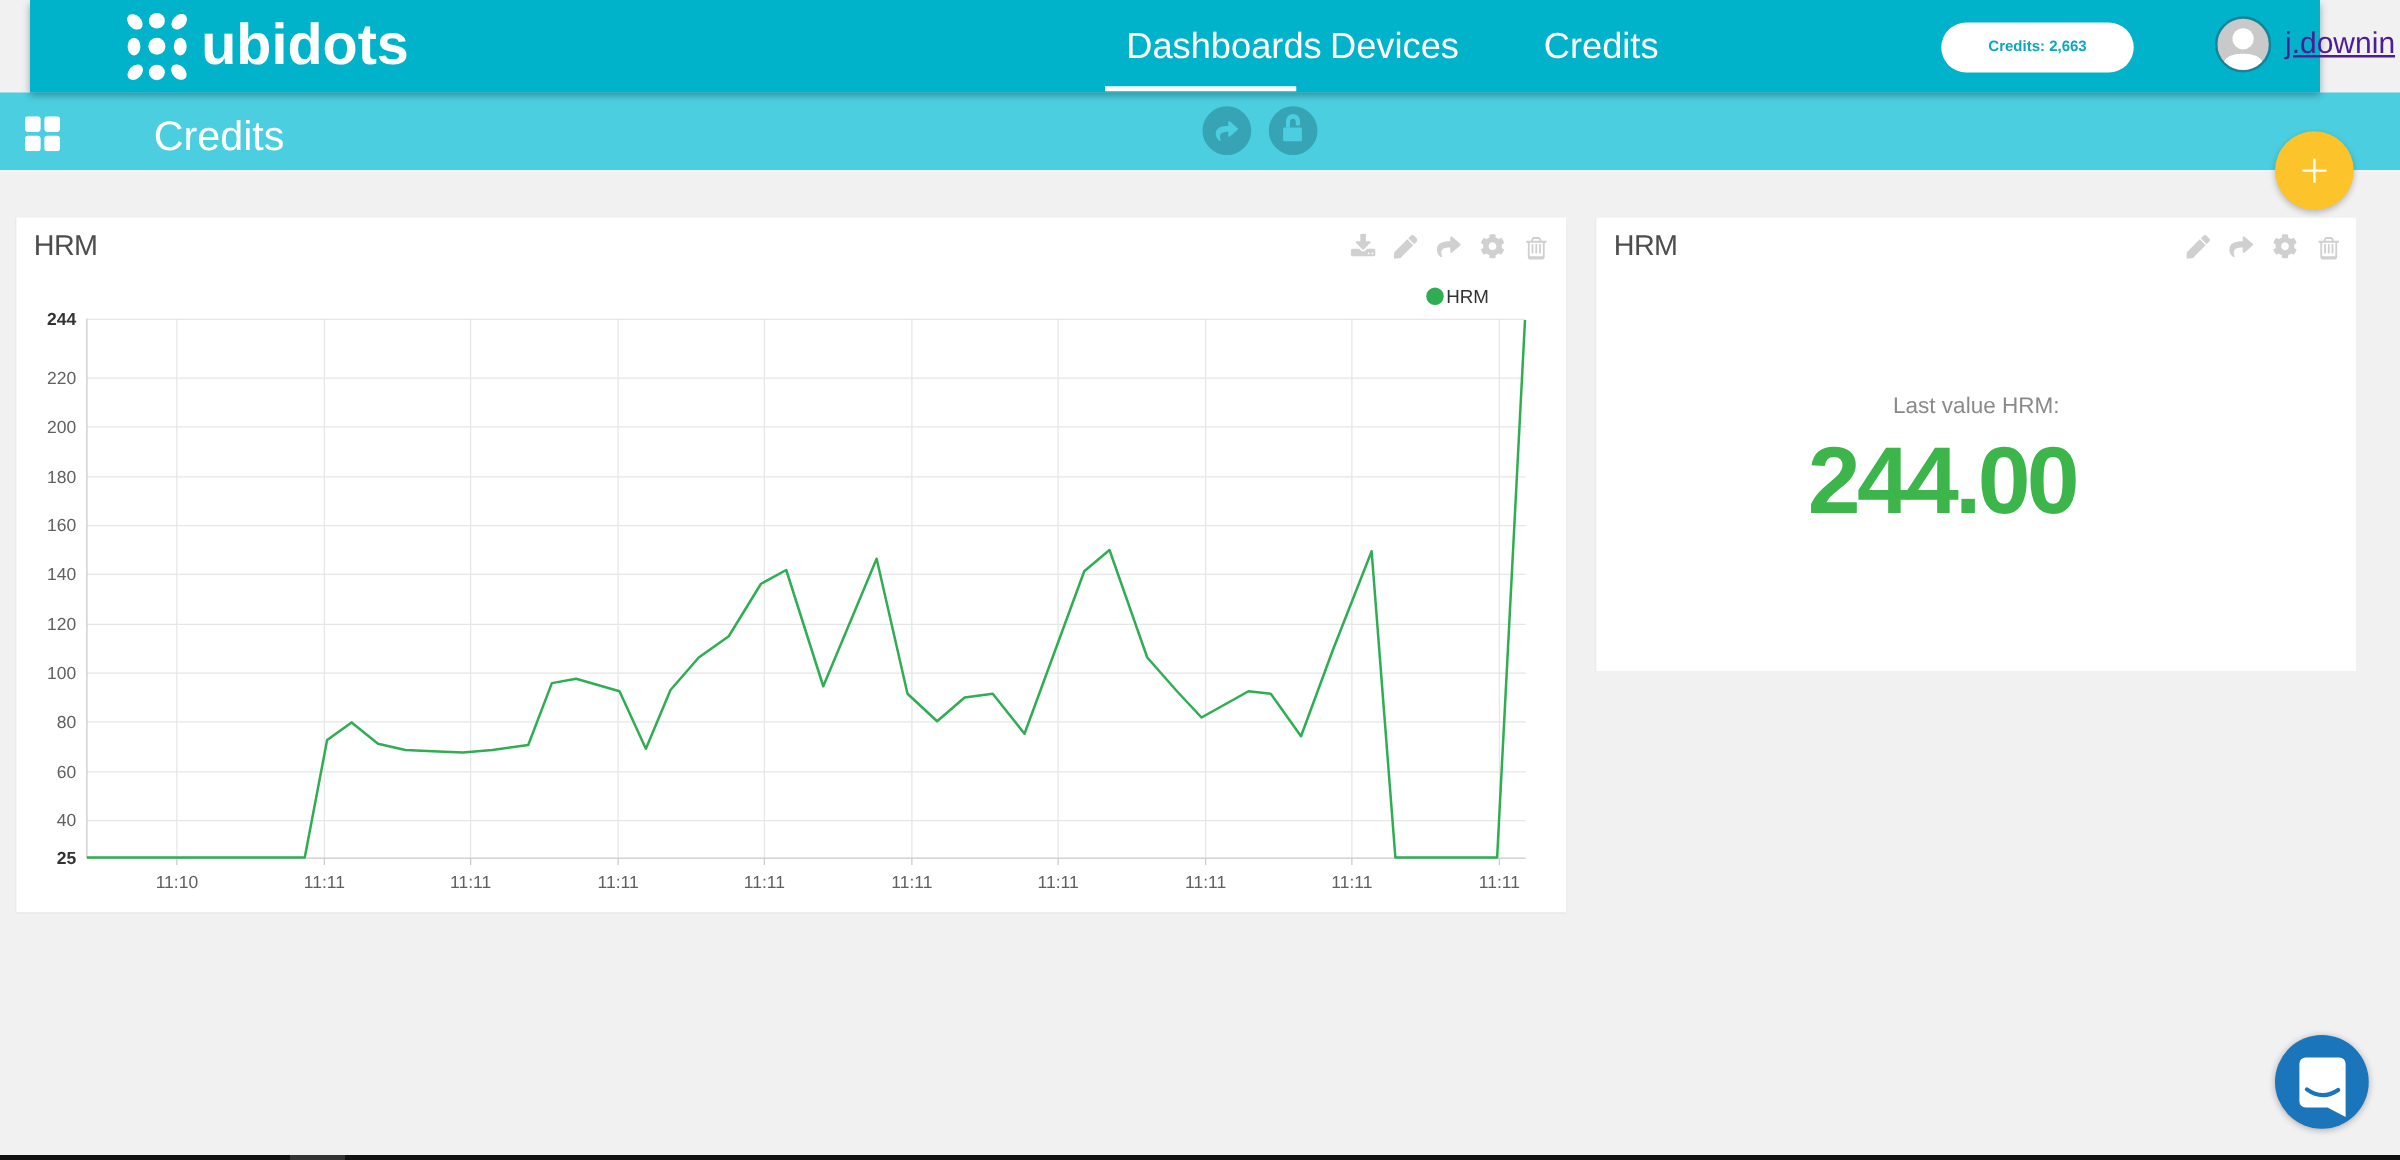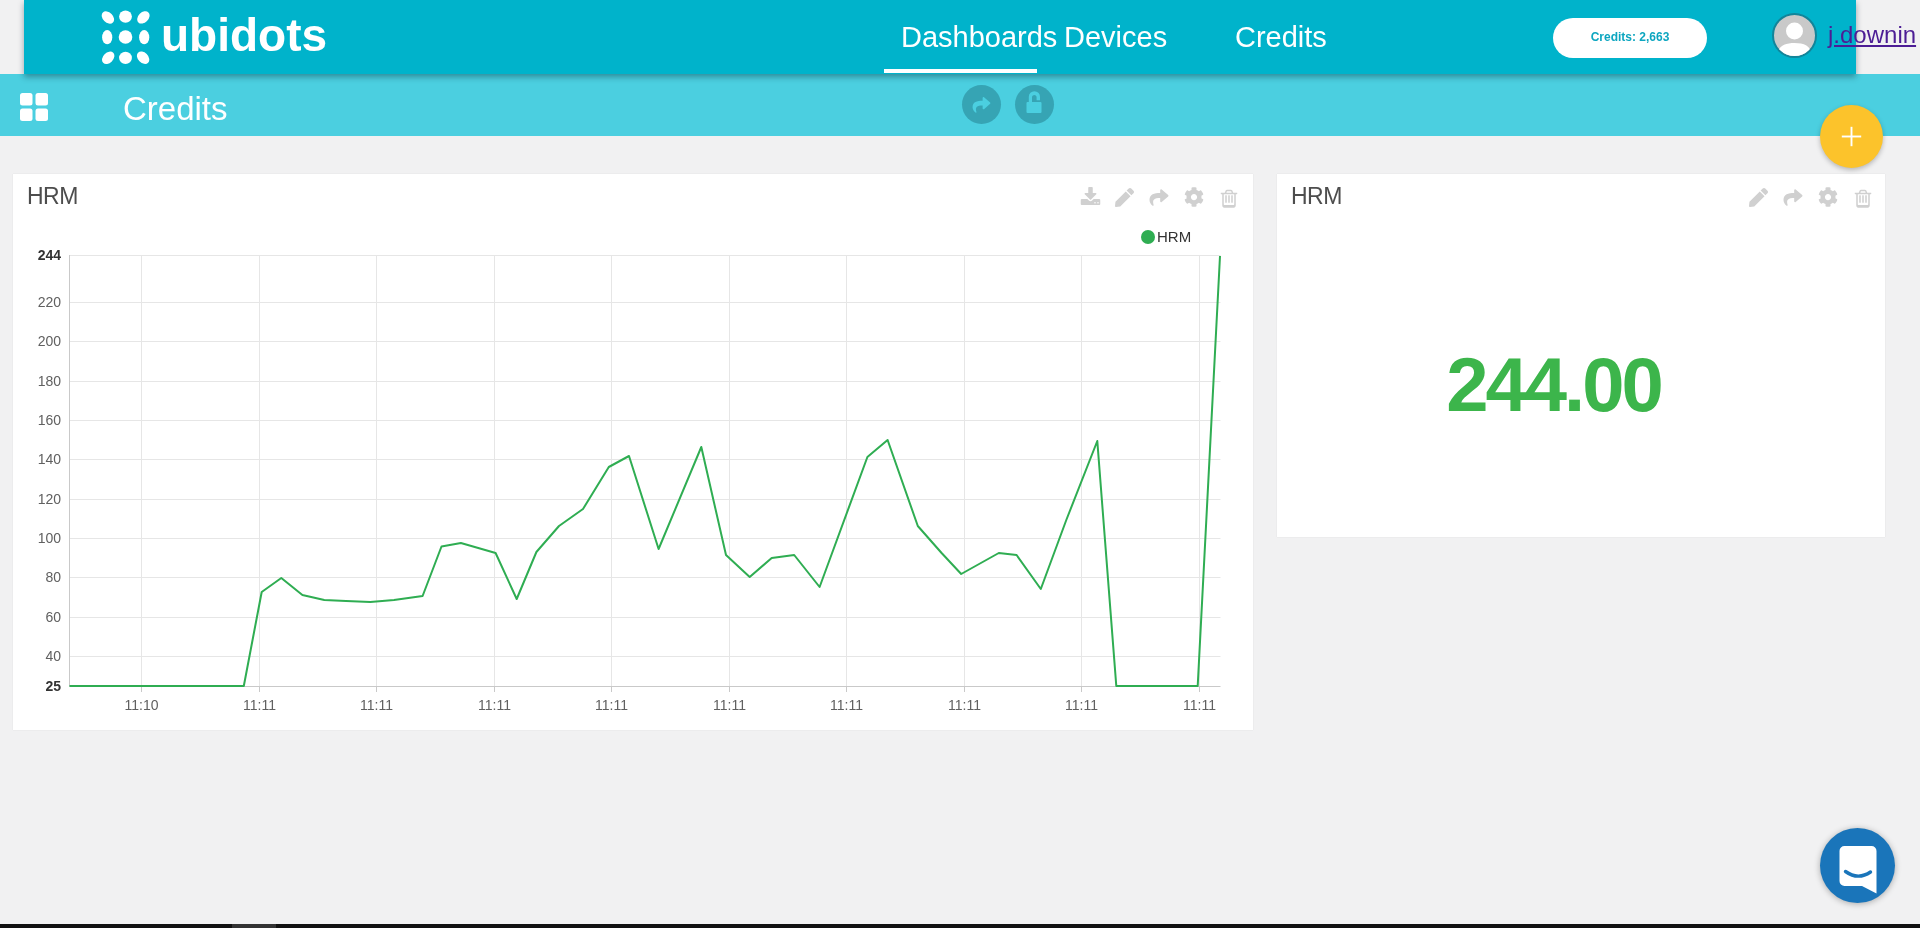--- a/index.html
+++ b/index.html
@@ -222,20 +222,21 @@
     <svg width="22" height="19" viewBox="0 0 512 512">
         <path d="M503.7 189.8L327.7 37.9C312.3 24.5 288 35.3 288 56v80.1C127.4 137.9 0 170.1 0 322.3c0 61.4 39.6 122.3 83.3 154.1 13.7 9.9 33.1-2.5 28.1-18.6C66.1 312.8 132.9 274.3 288 272.1V360c0 20.7 24.3 31.5 39.7 18.2l176-152c11.1-9.6 11.1-26.8 0-36.4z"></path>
       </svg>
     <svg width="20" height="20" viewBox="0 0 512 512">
         <path d="M487.4 315.7l-42.6-24.6c4.3-23.2 4.3-47 0-70.2l42.6-24.6c4.9-2.8 7.1-8.6 5.5-14-11.1-35.6-30-67.8-54.7-94.6-3.8-4.1-10-5.1-14.8-2.3L380.8 110c-17.9-15.4-38.5-27.3-60.8-35.1V25.8c0-5.6-3.9-10.5-9.4-11.7-36.7-8.2-74.3-7.8-109.2 0-5.5 1.2-9.4 6.1-9.4 11.7V75c-22.2 7.9-42.8 19.8-60.8 35.1L88.7 85.5c-4.9-2.8-11-1.9-14.8 2.3-24.7 26.7-43.6 58.9-54.7 94.6-1.7 5.4.6 11.2 5.5 14L67.3 221c-4.3 23.2-4.3 47 0 70.2l-42.6 24.6c-4.9 2.8-7.1 8.6-5.5 14 11.1 35.6 30 67.8 54.7 94.6 3.8 4.1 10 5.1 14.8 2.3l42.6-24.6c17.9 15.4 38.5 27.3 60.8 35.1v49.2c0 5.6 3.9 10.5 9.4 11.7 36.7 8.2 74.3 7.8 109.2 0 5.5-1.2 9.4-6.1 9.4-11.7v-49.2c22.2-7.9 42.8-19.8 60.8-35.1l42.6 24.6c4.9 2.8 11 1.9 14.8-2.3 24.7-26.7 43.6-58.9 54.7-94.6 1.5-5.5-.7-11.3-5.6-14.1zM256 336c-44.1 0-80-35.9-80-80s35.9-80 80-80 80 35.9 80 80-35.9 80-80 80z"></path>
       </svg>
     <svg width="22" height="21" viewBox="0 0 1792 1792">
         <path d="M704 736v576q0 14-9 23t-23 9h-64q-14 0-23-9t-9-23V736q0-14 9-23t23-9h64q14 0 23 9t9 23zm256 0v576q0 14-9 23t-23 9h-64q-14 0-23-9t-9-23V736q0-14 9-23t23-9h64q14 0 23 9t9 23zm256 0v576q0 14-9 23t-23 9h-64q-14 0-23-9t-9-23V736q0-14 9-23t23-9h64q14 0 23 9t9 23zm128 724V608H448v852q0 22 7 40.5t14.5 27 10.5 8.5h832q3 0 10.5-8.5t14.5-27 7-40.5zM672 480h448l-48-117q-7-9-17-11H738q-10 2-17 11zm928 32v64q0 14-9 23t-23 9h-96v948q0 83-47 143.5t-113 60.5H480q-66 0-113-58.5T320 1560V608h-96q-14 0-23-9t-9-23v-64q0-14 9-23t23-9h309l70-167q15-37 54-63t79-26h320q40 0 79 26t54 63l70 167h309q14 0 23 9t9 23z"></path>
       </svg>
   </div>
+  <div id="lastlabel">Last value HRM:</div>
   <div id="bigval">244.00</div>
 </div>
 
 <div id="intercom">
   <svg width="75" height="75" viewBox="0 0 75 75">
     <path fill="#fff" d="M24.5 18 h27 a5 5 0 0 1 5 5 V65.5 L42 58 H24.5 a5 5 0 0 1 -5 -5 V23 a5 5 0 0 1 5 -5 z"></path>
     <path fill="none" stroke="#1a75ba" stroke-width="3.4" stroke-linecap="round" d="M25.5 43.5 Q38 52.5 50.5 44"></path>
   </svg>
 </div>
 

